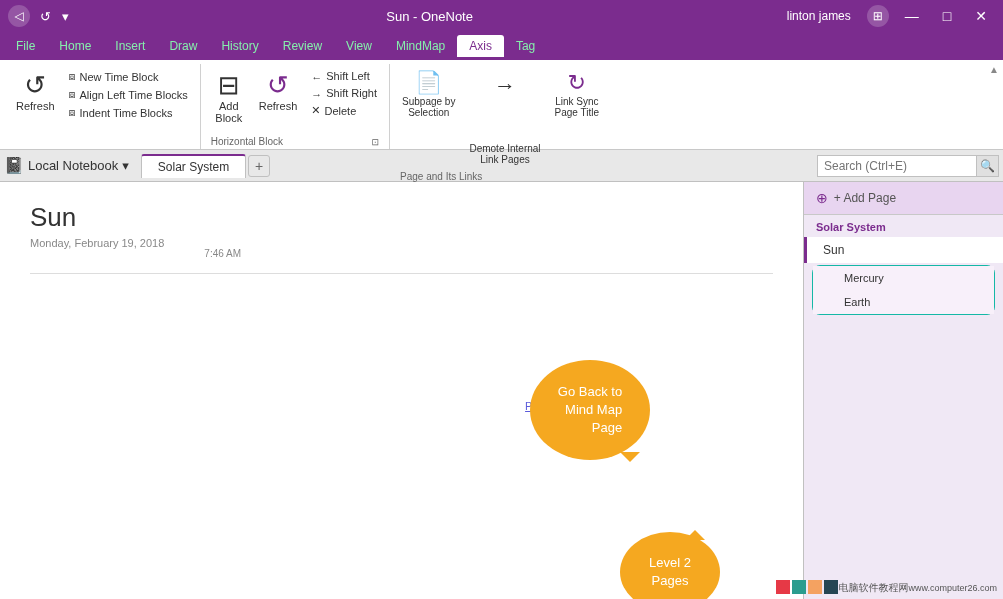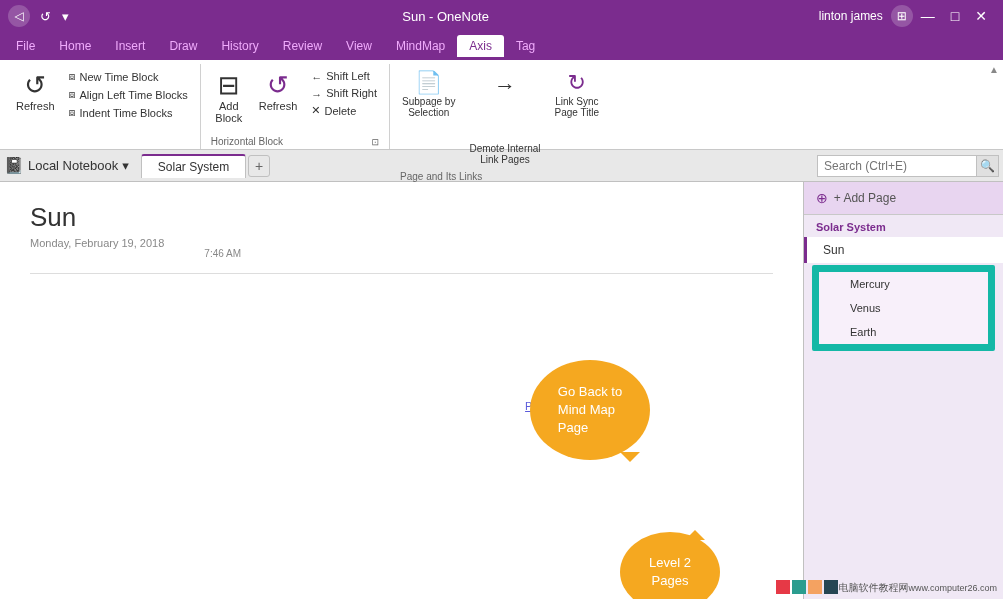--- a/index.html
+++ b/index.html
@@ -10,38 +10,38 @@
       background: #7B2C8E;
       color: white;
       height: 32px;
       display: flex;
       align-items: center;
       padding: 0 8px;
       justify-content: space-between;
     }
     .title-bar-left { display: flex; align-items: center; gap: 6px; }
     .title-bar-center { flex: 1; text-align: center; font-size: 13px; }
-    .title-bar-right { display: flex; align-items: center; gap: 0; }
+    .title-bar-right { display: flex; align-items: center; gap: 8px; }
     .tb-btn { background: none; border: none; color: white; font-size: 14px; cursor: pointer; padding: 2px 8px; line-height: 1; }
     .tb-circle-btn { background: rgba(255,255,255,0.2); border: none; color: white; width: 22px; height: 22px; border-radius: 50%; cursor: pointer; font-size: 12px; display: flex; align-items: center; justify-content: center; }
     .quick-access { display: flex; align-items: center; gap: 3px; }
     .qa-btn { background: none; border: none; color: white; cursor: pointer; font-size: 13px; padding: 2px 4px; }
 
     
     .menu-bar {
       background: #7B2C8E;
       color: white;
       height: 28px;
       display: flex;
       align-items: center;
       padding: 0 4px;
       gap: 0;
     }
     .menu-item {
-      color: #f0abfc;
+      color: #86efac;
       padding: 4px 12px;
       cursor: pointer;
       font-size: 12px;
       border-radius: 2px;
     }
     .menu-item.active { background: white; color: #7B2C8E; border-radius: 3px 3px 0 0; }
 
     
     .ribbon {
       background: white;
@@ -163,23 +163,23 @@
     .page-item {
       padding: 6px 16px;
       font-size: 12px;
       cursor: pointer;
       color: #333;
       border-left: 3px solid transparent;
     }
     .page-item.active { background: white; border-left: 3px solid #7B2C8E; font-weight: 500; }
     .page-item.sub { padding-left: 28px; font-size: 11px; }
     .page-group-box {
-      border: 7px solid #14b8a6;
+      border: 1px solid #14b8a6;
       margin: 2px 8px;
-      border-radius: 2px;
+      border-radius: 8px;
     }
 
     
     .parent-faze { position: absolute; right: 220px; top: 48px; font-size: 11px; color: #5b5bdb; text-decoration: underline; cursor: pointer; }
     .expand-icon { position: absolute; right: 210px; top: 20px; font-size: 12px; color: #666; cursor: pointer; }
 
     .ribbon-collapse { position: absolute; right: 4px; top: 4px; font-size: 10px; color: #888; cursor: pointer; }
   </style>
 </head>
 <body>
@@ -330,21 +330,21 @@
     <div style="position: absolute; top: 178px; left: 530px;">
       <div style="
         background: #f5a820;
         color: white;
         border-radius: 50%;
         width: 120px;
         height: 100px;
         display: flex;
         align-items: center;
         justify-content: center;
-        text-align: left;
+        text-align: right;
         font-size: 13px;
         font-weight: 500;
         line-height: 1.4;
         position: relative;
       ">
         <span>Go Back to<br>Mind Map<br>Page</span>
       </div>
 
       <div style="
         position: absolute;
@@ -392,21 +392,20 @@
       <span style="color: #7B2C8E; font-size: 14px;">⊕</span>
       <span>+ Add Page</span>
     </div>
     <div class="section-label">Solar System</div>
     <div class="page-list">
 
       <div class="page-item active">Sun</div>
 
       <div class="page-group-box">
         <div class="page-item sub" style="background: #f8f0fa;">Mercury</div>
-        <div class="page-item sub" style="background: #f8f0fa;">Venus</div>
         <div class="page-item sub" style="background: #f8f0fa;">Earth</div>
       </div>
     </div>
 
     <div style="position: absolute; bottom: 0; right: 0; display: flex; flex-direction: row; align-items: center; padding: 3px 6px; z-index: 100;">
       <div style="display: flex; gap: 2px; margin-bottom: 2px;">
         <div style="width:14px;height:14px;background:#e63946;"></div>
         <div style="width:14px;height:14px;background:#2a9d8f;"></div>
         <div style="width:14px;height:14px;background:#f4a261;"></div>
         <div style="width:14px;height:14px;background:#264653;"></div>

